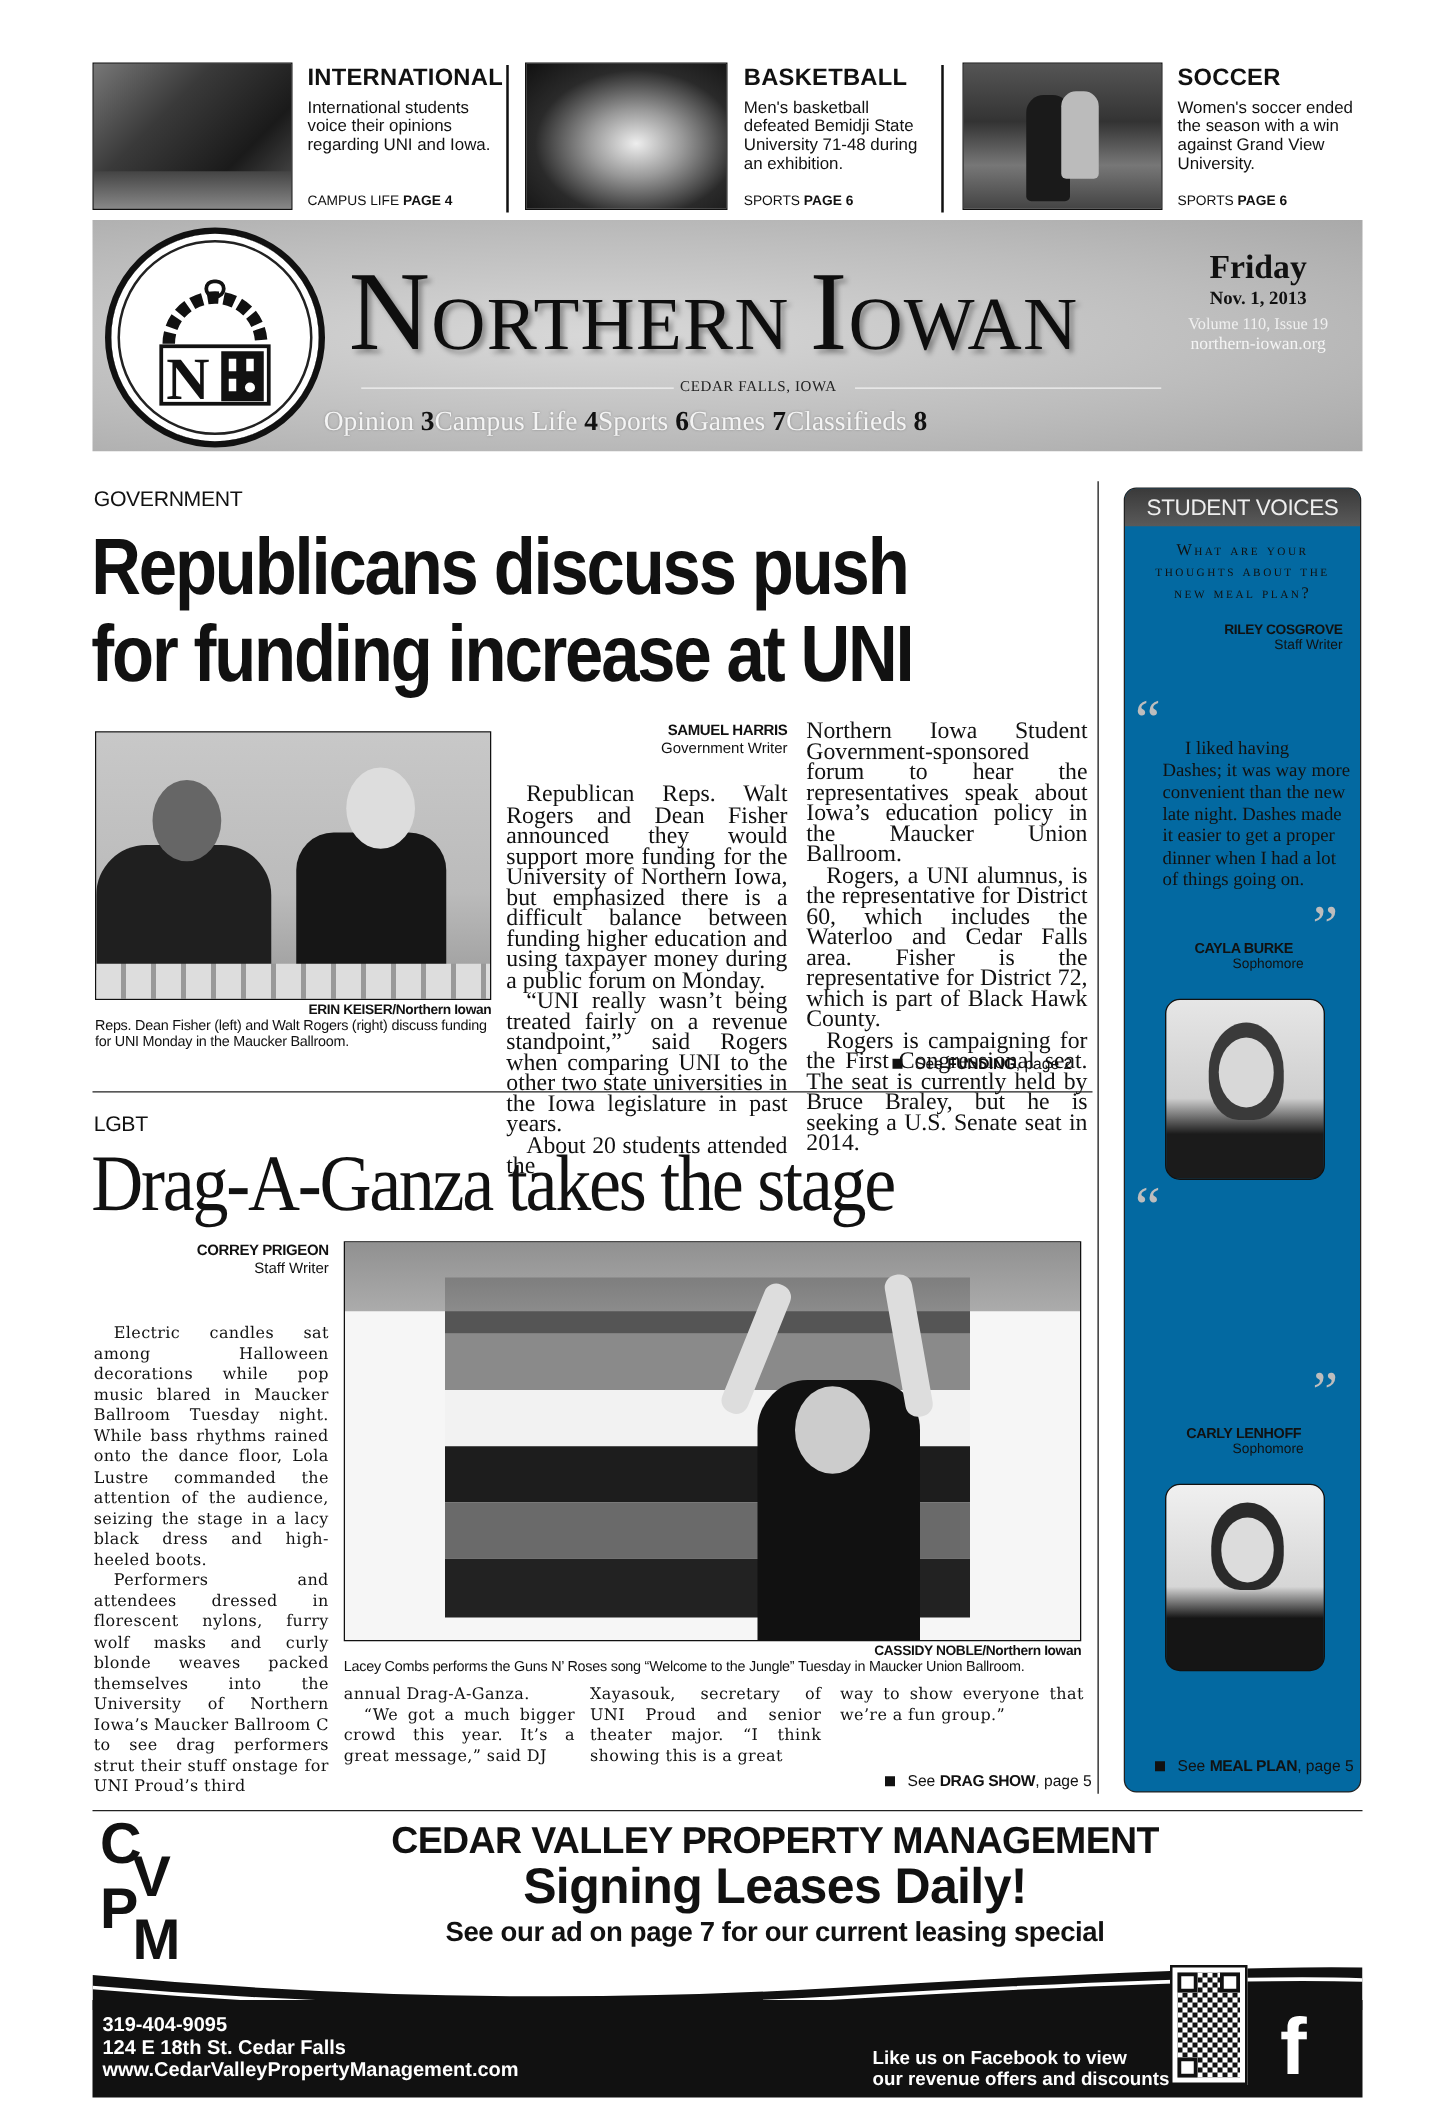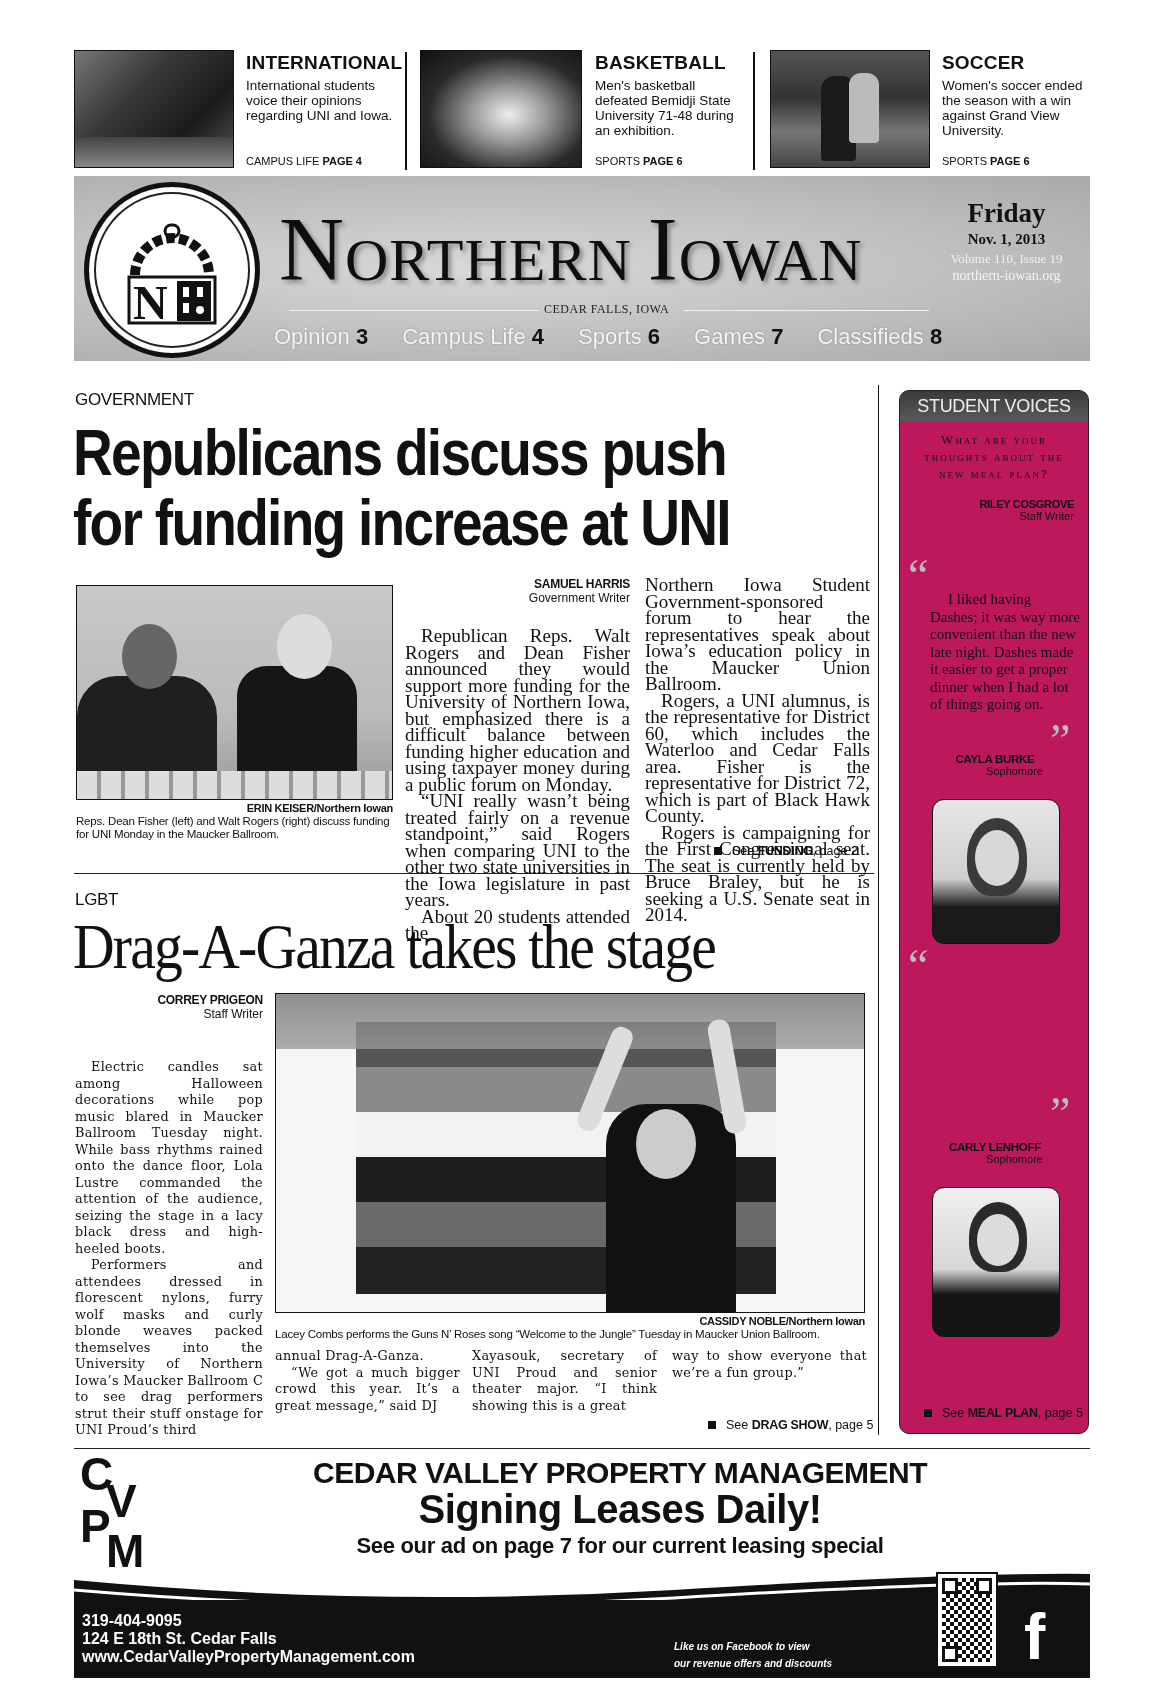--- a/index.html
+++ b/index.html
@@ -21,21 +21,21 @@
   .masthead { position: absolute; left: 74px; top: 176px; width: 1016px; height: 185px;
     background: radial-gradient(ellipse at 40% 50%, #d8d8d8 0%, #bdbdbd 60%, #a9a9a9 100%); }
   .logo-circle { position: absolute; left: 10px; top: 6px; width: 176px; height: 176px; border-radius: 50%;
     background: #fff; border: 5px solid #111; box-shadow: inset 0 0 0 5px #fff, inset 0 0 0 7px #222; }
   .logo-inner { position: absolute; left: 38px; top: 28px; width: 90px; height: 110px; }
   .mast-title { position: absolute; left: 205px; top: 22px; font-family: "Liberation Serif", serif; color: #0e0e0e;
     font-size: 60px; letter-spacing: 1px; text-shadow: 3px 3px 4px rgba(0,0,0,0.35); white-space: nowrap; }
   .mast-title .big { font-size: 90px; }
   .mast-loc { position: absolute; left: 470px; top: 126px; font-size: 12px; color: #222; letter-spacing: 0.5px; }
   .mast-line { position: absolute; top: 134px; height: 1px; background: #f2f2f2; }
-  .mast-nav { position: absolute; top: 148px; left: 200px; display: flex; gap: 34px; font-family: Liberation Sans, sans-serif;
+  .mast-nav { position: absolute; top: 148px; left: 185px; display: flex; font-family: Liberation Serif, serif;
     font-size: 22px; color: #f4f4f4; text-shadow: 0 0 2px #888; }
   .mast-nav .num { color: #111; font-weight: bold; text-shadow: none; }
   .mast-date { position: absolute; left: 850px; top: 22px; width: 165px; text-align: center; }
 
   
   .kicker { position: absolute; font-family: "Liberation Sans", sans-serif; font-size: 17px; letter-spacing: -0.3px; }
   .headline1 { position: absolute; font-family: "Liberation Sans", sans-serif; font-weight: bold; font-size: 64px;
     line-height: 70px; letter-spacing: -2px; transform: scaleX(0.86); transform-origin: left top; white-space: nowrap; }
   .headline2 { position: absolute; font-family: "Liberation Serif", serif; font-size: 64px; letter-spacing: -2px;
     transform: scaleX(0.9); transform-origin: left top; white-space: nowrap; }
@@ -51,21 +51,21 @@
   .caption { font-family: "Liberation Sans", sans-serif; font-size: 11.5px; line-height: 13px; letter-spacing: -0.2px; }
   .see-more { position: absolute; font-family: "Liberation Sans", sans-serif; font-size: 12.5px; white-space: nowrap; }
   .see-more .sq { display: inline-block; width: 8px; height: 8px; background: #111; margin-right: 10px; vertical-align: 0px; }
   .see-more b { font-weight: bold; letter-spacing: -0.3px; }
 
   
   .photo { position: absolute; border: 1px solid #111; overflow: hidden; }
 
   
   .sidebar { position: absolute; left: 899px; top: 390px; width: 190px; height: 1044px; border: 1.5px solid #222;
-    border-radius: 10px; background: #be185d; overflow: hidden; }
+    border-radius: 10px; background: #0369a1; overflow: hidden; }
   .sb-header { height: 30px; background: linear-gradient(#3a3a3a, #5a5a5a); color: #eee; font-family: "Liberation Sans", sans-serif;
     font-size: 18px; text-align: center; line-height: 30px; letter-spacing: -0.3px; }
   .sb-question { text-align: center; font-family: "Liberation Serif", serif; font-size: 13px; letter-spacing: 2px; line-height: 17px;
     margin-top: 10px; font-variant: small-caps; }
   .sb-quote { font-family: "Liberation Serif", serif; font-size: 15px; line-height: 17.5px; }
   .sb-quote-mark { font-family: "Liberation Serif", serif; font-size: 46px; color: #bdbdbd; line-height: 30px; }
   .sb-name { font-family: "Liberation Sans", sans-serif; font-weight: bold; font-size: 11.5px; text-align: center; letter-spacing: -0.3px; }
   .sb-role { font-family: "Liberation Sans", sans-serif; font-size: 11px; text-align: center; padding-left: 39px; }
   .sb-photo { position: absolute; left: 32px; width: 128px; border: 1.5px solid #111; border-radius: 12px; overflow: hidden; }
 
@@ -274,21 +274,21 @@
   <svg class="abs" style="left:74px;top:1568px;" width="1016" height="40" viewBox="0 0 1016 40">
     <path d="M0 12 Q300 40 600 22 T1016 6 L1016 40 L0 40 Z" fill="#111"></path>
     <path d="M0 22 Q300 48 600 30 T1016 16" fill="none" stroke="#fff" stroke-width="3"></path>
   </svg>
   <div class="ad-band">
     <div class="ad-text abs" style="left:8px;top:12px;font-size:16px;line-height:18px;">
       <div>319-404-9095</div>
       <div>124 E 18th St. Cedar Falls</div>
       <div>www.CedarValleyPropertyManagement.com</div>
     </div>
-    <div class="ad-text abs" style="left:600px;top:38px;font-size:10px;line-height:17px;font-style:italic;">
+    <div class="ad-text abs" style="left:624px;top:38px;font-size:15px;line-height:17px;">
       <div>Like us on Facebook to view</div>
       <div>our revenue offers and discounts</div>
     </div>
     <div class="abs" style="left:862px;top:-28px;width:62px;height:96px;background:#fff;border:2px solid #111;">
       <div style="position:absolute;inset:4px;background:repeating-conic-gradient(#111 0 25%,#fff 0 50%) 0 0/8px 8px;"></div>
       <div style="position:absolute;left:4px;top:4px;width:16px;height:16px;border:3px solid #111;background:#fff;"></div>
       <div style="position:absolute;right:4px;top:4px;width:16px;height:16px;border:3px solid #111;background:#fff;"></div>
       <div style="position:absolute;left:4px;bottom:4px;width:16px;height:16px;border:3px solid #111;background:#fff;"></div>
     </div>
     <div class="abs ad-text" style="left:950px;top:2px;font-size:64px;line-height:70px;">f</div>

